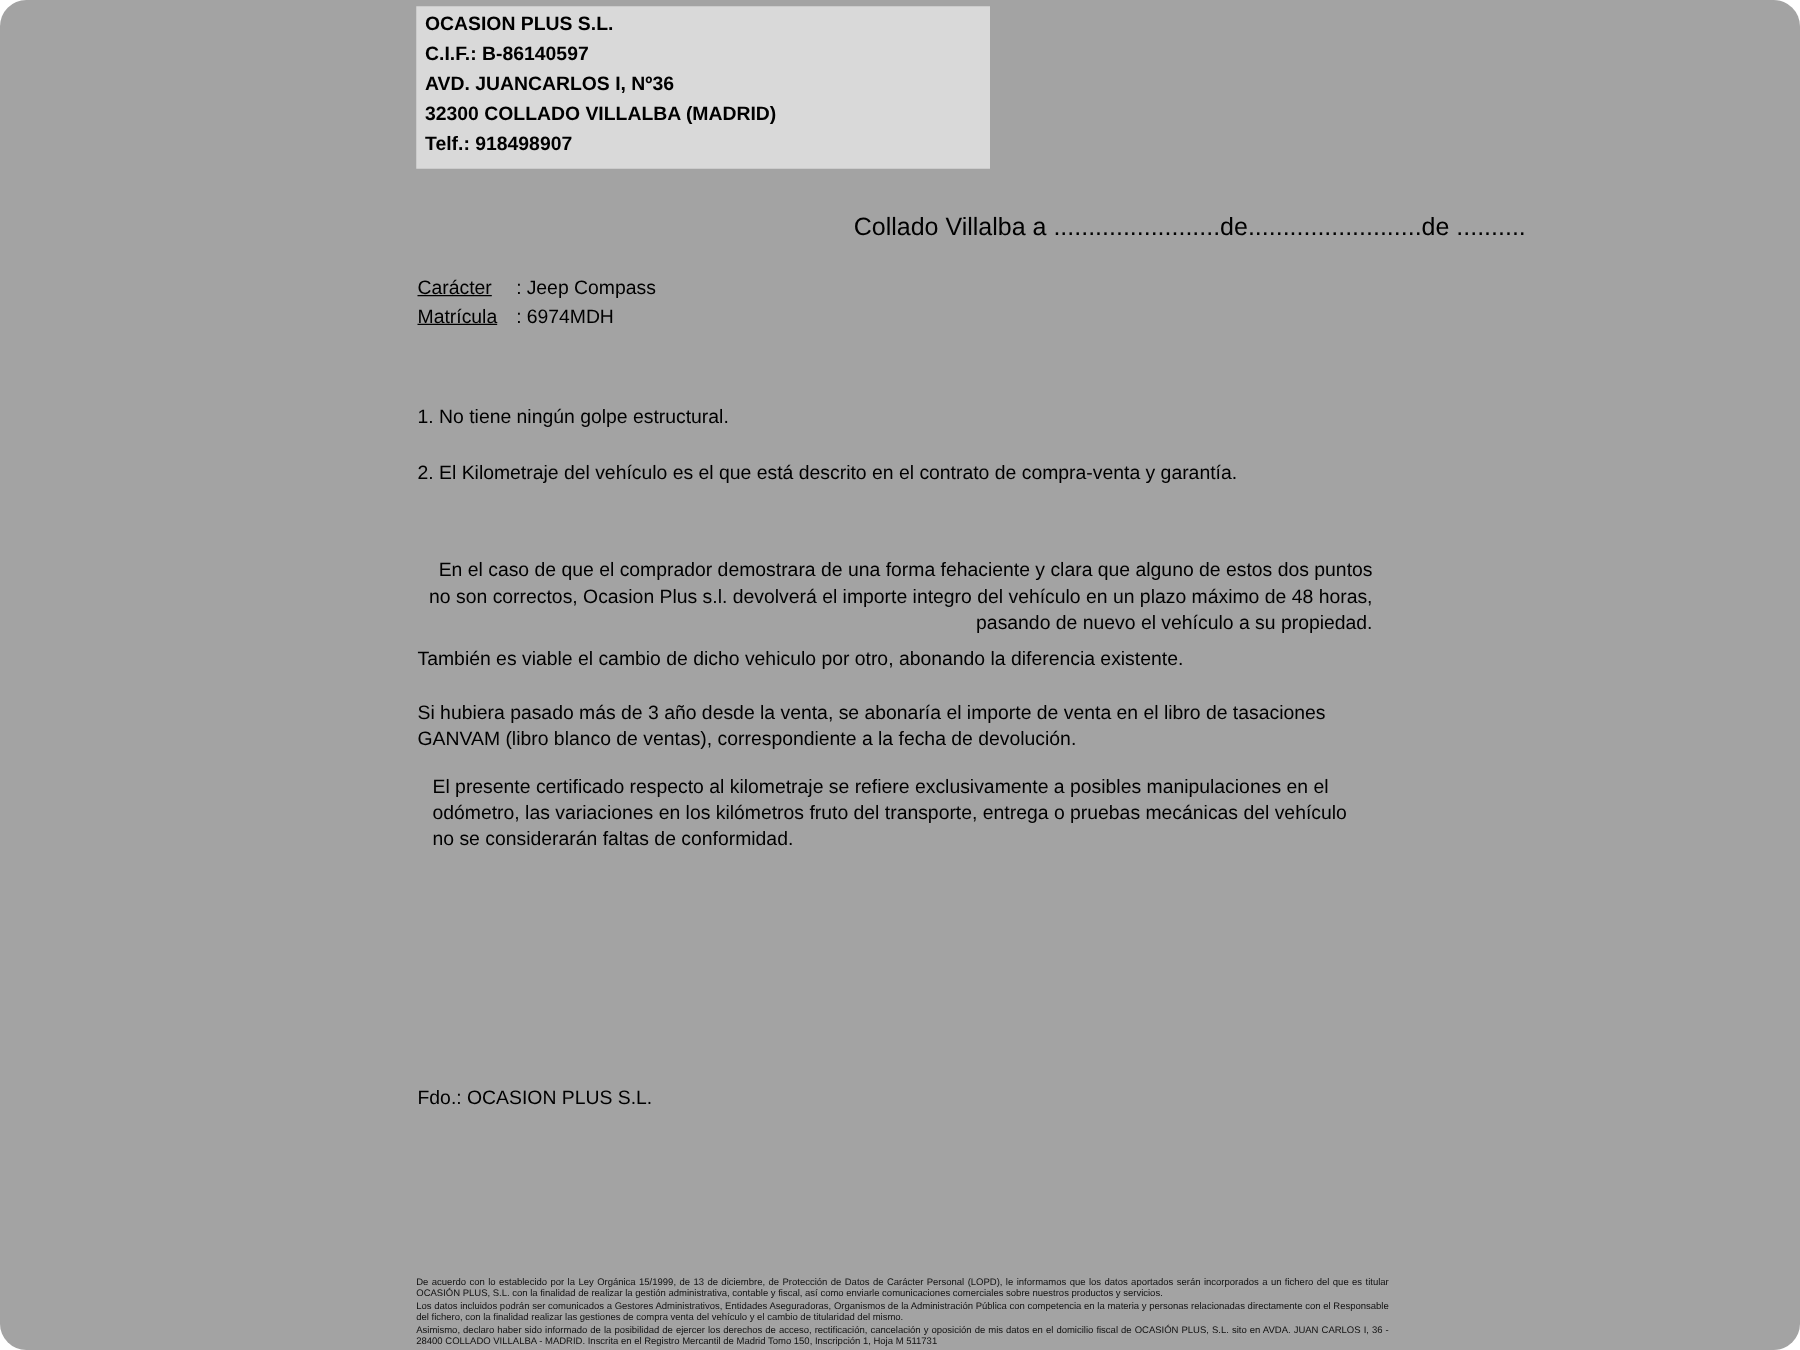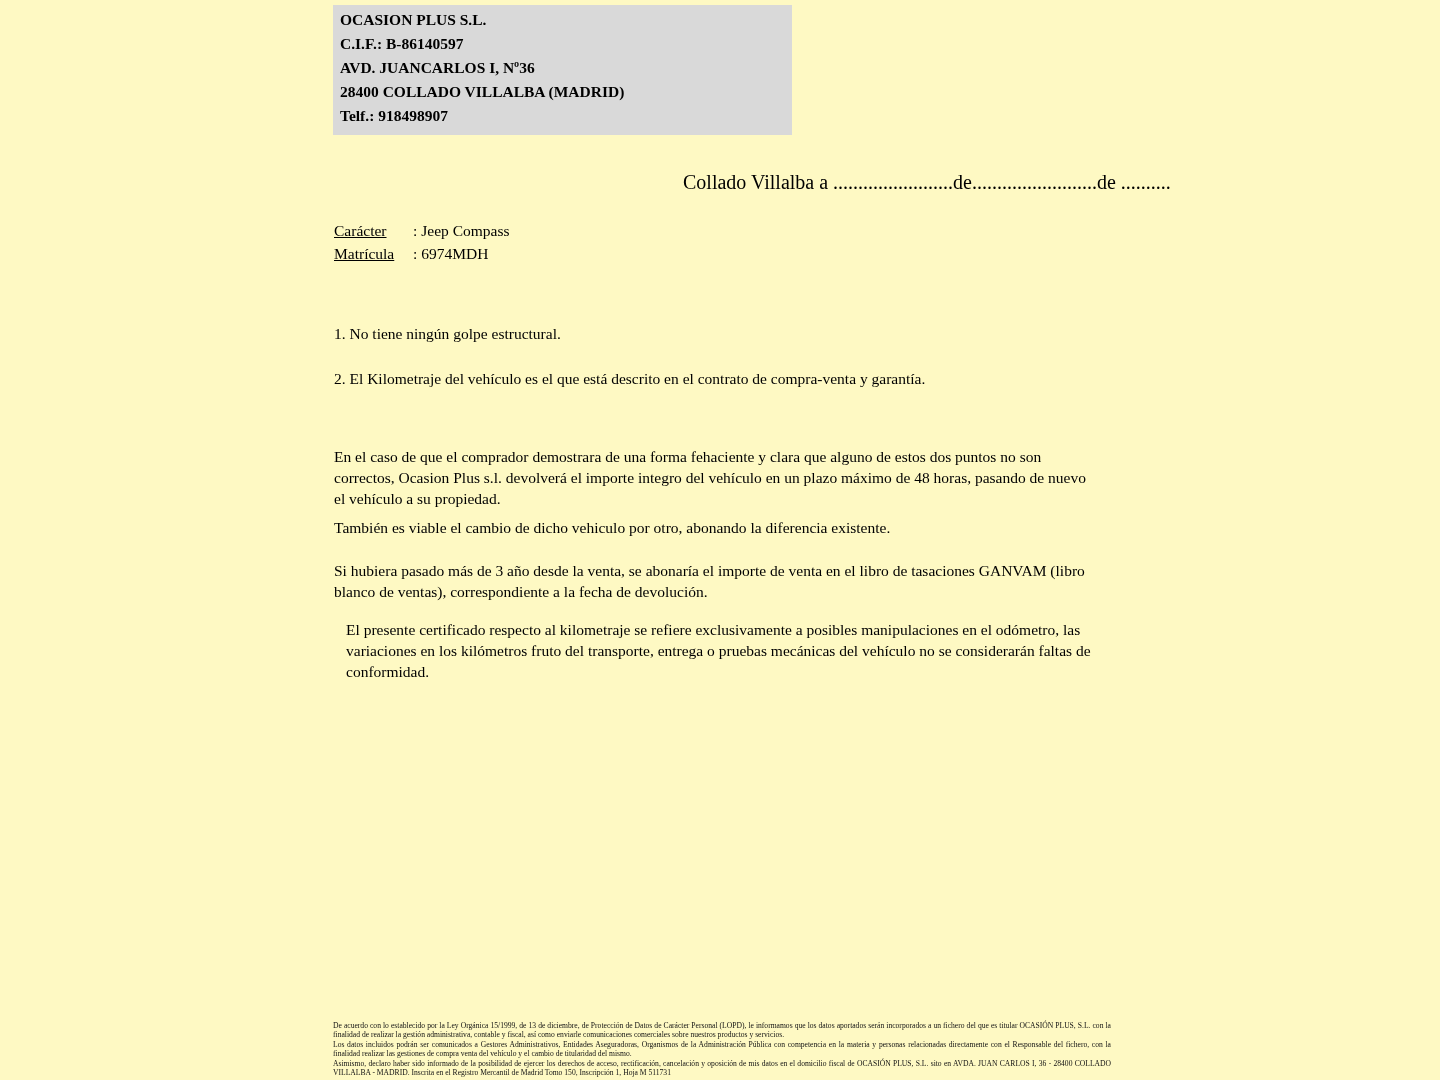--- a/index.html
+++ b/index.html
@@ -1,24 +1,25 @@
 <!DOCTYPE html>
 <html><head>
 <meta charset="utf-8">
 <style>
   * { margin: 0; padding: 0; box-sizing: border-box; }
   html, body { background: #ffffff; }
   .doc {
     position: relative;
     width: 1440px;
     height: 1080px;
-    background: #fef9c3;
+    background: #a3a3a3;
     color: #000000;
-    font-family: Liberation Serif, serif;
+    font-family: Liberation Sans, sans-serif;
     overflow: hidden;
+    border-radius: 21px;
   }
   .header-box {
     position: absolute;
     left: 333px;
     top: 5px;
     width: 459px;
     background: #d9d9d9;
     padding: 3px 8px 7px 7px;
   }
   .header-box div {
@@ -44,21 +45,21 @@
   }
   .field-line { margin-top: 2px; }
   .field-label {
     display: inline-block;
     width: 79px;
     text-decoration: underline;
   }
   .field-sep { display: inline-block; margin-right: 4px; }
   .item-1 { margin-top: 59px; }
   .item-2 { margin-top: 24px; }
-  .para-1 { margin-top: 57px; }
+  .para-1 { margin-top: 57px; text-align: right; }
   .para-2 { margin-top: 8px; }
   .para-3 { margin-top: 22px; }
   .para-4 { margin-top: 17px; margin-left: 12px; }
   .signature { margin-top: 186px; }
   .legal {
     position: absolute;
     left: 333px;
     top: 1021px;
     width: 778px;
     font-size: 7.6px;
@@ -69,21 +70,21 @@
 </style>
 </head>
 <body>
 
 <div class="doc">
 
   <div class="header-box">
     <div>OCASION PLUS S.L.</div>
     <div>C.I.F.: B-86140597</div>
     <div>AVD. JUANCARLOS I, Nº36</div>
-    <div>28400 COLLADO VILLALBA (MADRID)</div>
+    <div>32300 COLLADO VILLALBA (MADRID)</div>
     <div>Telf.: 918498907</div>
   </div>
 
   <div class="date-line">Collado Villalba a ........................de.........................de ..........</div>
 
   <div class="content">
 
 
     <div class="field-line">
       <span class="field-label">Carácter</span><span class="field-sep">:</span><span>Jeep Compass</span>
@@ -94,20 +95,21 @@
     </div>
 
     <div class="item-1">1. No tiene ningún golpe estructural.</div>
     <div class="item-2">2. El Kilometraje del vehículo es el que está descrito en el contrato de compra-venta y garantía.</div>
 
     <div class="para-1">En el caso de que el comprador demostrara de una forma fehaciente y clara que alguno de estos dos puntos no son correctos, Ocasion Plus s.l. devolverá el importe integro del vehículo en un plazo máximo de 48 horas, pasando de nuevo el vehículo a su propiedad.</div>
     <div class="para-2">También es viable el cambio de dicho vehiculo por otro, abonando la diferencia existente.</div>
     <div class="para-3">Si hubiera pasado más de 3 año desde la venta, se abonaría el importe de venta en el libro de tasaciones GANVAM (libro blanco de ventas), correspondiente a la fecha de devolución.</div>
     <div class="para-4">El presente certificado respecto al kilometraje se refiere exclusivamente a posibles manipulaciones en el odómetro, las variaciones en los kilómetros fruto del transporte, entrega o pruebas mecánicas del vehículo no se considerarán faltas de conformidad.</div>
 
+    <div class="signature">Fdo.: OCASION PLUS S.L.</div>
 
   </div>
 
   <div class="legal">
     <p>De acuerdo con lo establecido por la Ley Orgánica 15/1999, de 13 de diciembre, de Protección de Datos de Carácter Personal (LOPD), le informamos que los datos aportados serán incorporados a un fichero del que es titular OCASIÓN PLUS, S.L. con la finalidad de realizar la gestión administrativa, contable y fiscal, así como enviarle comunicaciones comerciales sobre nuestros productos y servicios.</p>
     <p>Los datos incluidos podrán ser comunicados a Gestores Administrativos, Entidades Aseguradoras, Organismos de la Administración Pública con competencia en la materia y personas relacionadas directamente con el Responsable del fichero, con la finalidad realizar las gestiones de compra venta del vehículo y el cambio de titularidad del mismo.</p>
     <p>Asimismo, declaro haber sido informado de la posibilidad de ejercer los derechos de acceso, rectificación, cancelación y oposición de mis datos en el domicilio fiscal de OCASIÓN PLUS, S.L. sito en AVDA. JUAN CARLOS I, 36 - 28400 COLLADO VILLALBA - MADRID. Inscrita en el Registro Mercantil de Madrid Tomo 150, Inscripción 1, Hoja M 511731</p>
   </div>
 
 </div>

